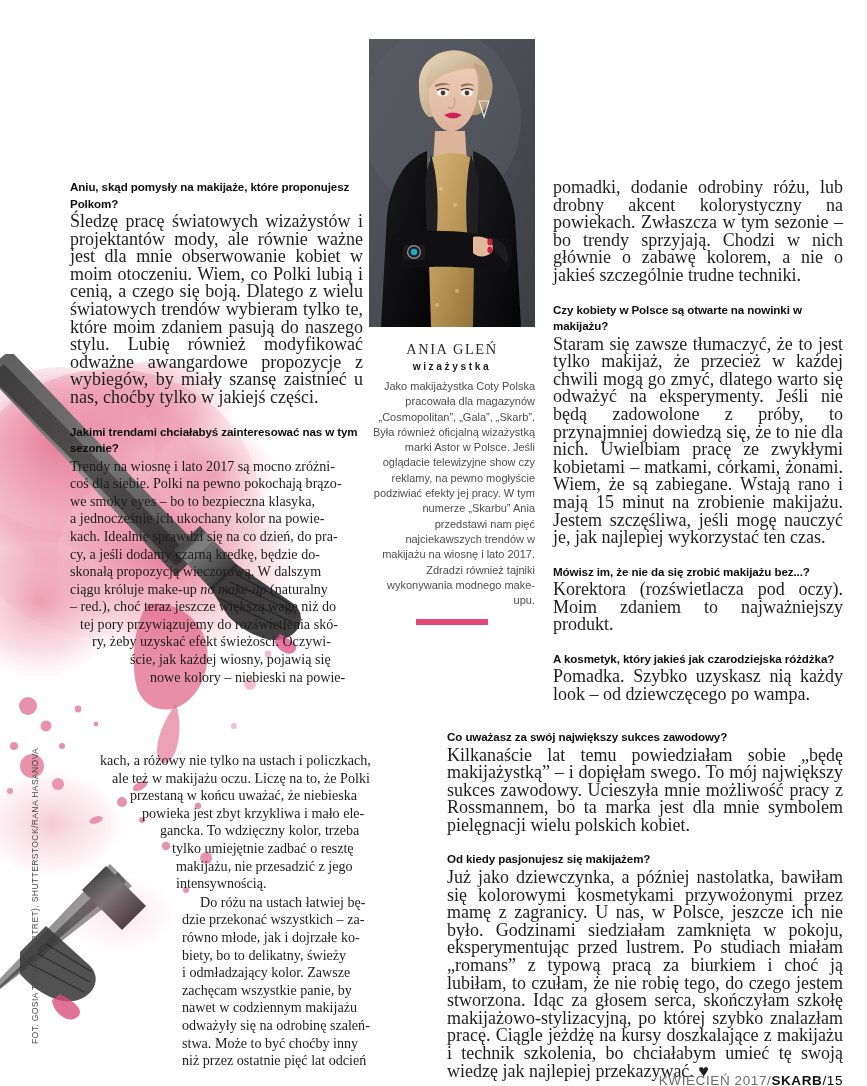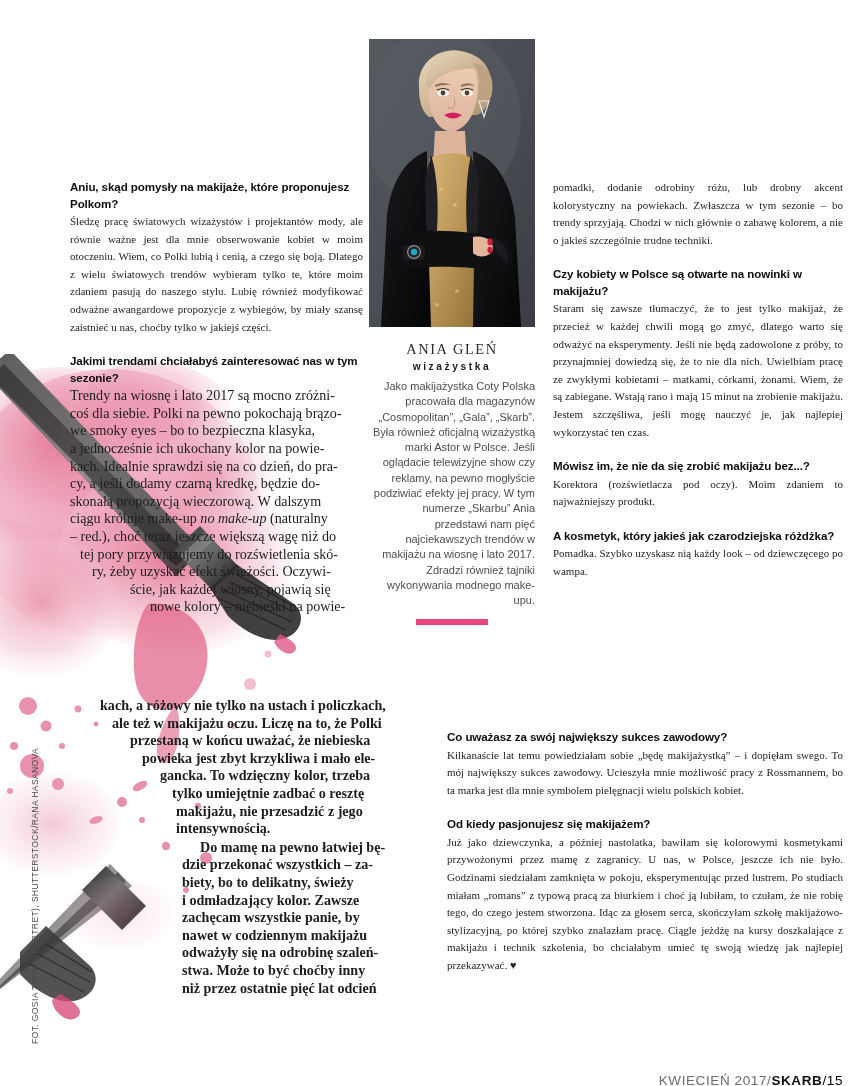--- a/index.html
+++ b/index.html
@@ -46,21 +46,21 @@
     font-family:"Liberation Sans", sans-serif;
     font-weight:bold;
     font-size:11.6px;
     line-height:16.5px;
     margin:0 0 1px 0;
     color:#0d0d0d;
     letter-spacing:-.1px;
   }
   p.a{
     margin:0 0 0 0;
-    font-size:11px;
+    font-size:18px;
     line-height:17.6px;
     text-align:justify;
     text-justify:inter-word;
     hyphens:manual;
     color:#1d1d1d;
   }
   .gap{height:17px;}
   em{font-style:italic;text-align:center;}
 
   .col-left .wrapzone{
@@ -253,33 +253,34 @@
       <span class="ln">skonałą propozycją wieczorową. W dalszym</span>
       <span class="ln"><span>ciągu króluje make-up </span><em>no make-up</em><span> (naturalny</span></span>
       <span class="ln">– red.), choć teraz jeszcze większą wagę niż do</span>
       <span class="ln" style="padding-left:10px">tej pory przywiązujemy do rozświetlenia skó-</span>
       <span class="ln" style="padding-left:22px">ry, żeby uzyskać efekt świeżości. Oczywi-</span>
       <span class="ln" style="padding-left:60px">ście, jak każdej wiosny, pojawią się</span>
       <span class="ln" style="padding-left:80px">nowe kolory – niebieski na powie-</span>
     </div>
   </div>
 
-  <div class="col-left" style="top:673px;left:100px;width:263px;font-weight:bold;">
+  <div class="col-left" style="top:728px;left:100px;width:263px;">
     <div class="wrapzone">
       <span class="ln" style="padding-left:0px">kach, a różowy nie tylko na ustach i policzkach,</span>
       <span class="ln" style="padding-left:12px">ale też w makijażu oczu. Liczę na to, że Polki</span>
       <span class="ln" style="padding-left:30px">przestaną w końcu uważać, że niebieska</span>
       <span class="ln" style="padding-left:42px">powieka jest zbyt krzykliwa i mało ele-</span>
       <span class="ln" style="padding-left:60px">gancka. To wdzięczny kolor, trzeba</span>
       <span class="ln" style="padding-left:72px">tylko umiejętnie zadbać o resztę</span>
       <span class="ln" style="padding-left:76px">makijażu, nie przesadzić z jego</span>
       <span class="ln" style="padding-left:76px">intensywnością.</span>
 
-      <span class="ln" style="padding-left:100px;margin-top:1px">Do mamę na pewno łatwiej bę-</span>
+      <span class="ln" style="padding-left:100px;margin-top:1px">Do różu na ustach łatwiej bę-</span>
       <span class="ln" style="padding-left:82px">dzie przekonać wszystkich – za-</span>
+      <span class="ln" style="padding-left:82px">równo młode, jak i dojrzałe ko-</span>
       <span class="ln" style="padding-left:82px">biety, bo to delikatny, świeży</span>
       <span class="ln" style="padding-left:82px">i odmładzający kolor. Zawsze</span>
       <span class="ln" style="padding-left:82px">zachęcam wszystkie panie, by</span>
       <span class="ln" style="padding-left:82px">nawet w codziennym makijażu</span>
       <span class="ln" style="padding-left:82px">odważyły się na odrobinę szaleń-</span>
       <span class="ln" style="padding-left:82px">stwa. Może to być choćby inny</span>
       <span class="ln" style="padding-left:82px">niż przez ostatnie pięć lat odcień</span>
     </div>
   </div>
 

